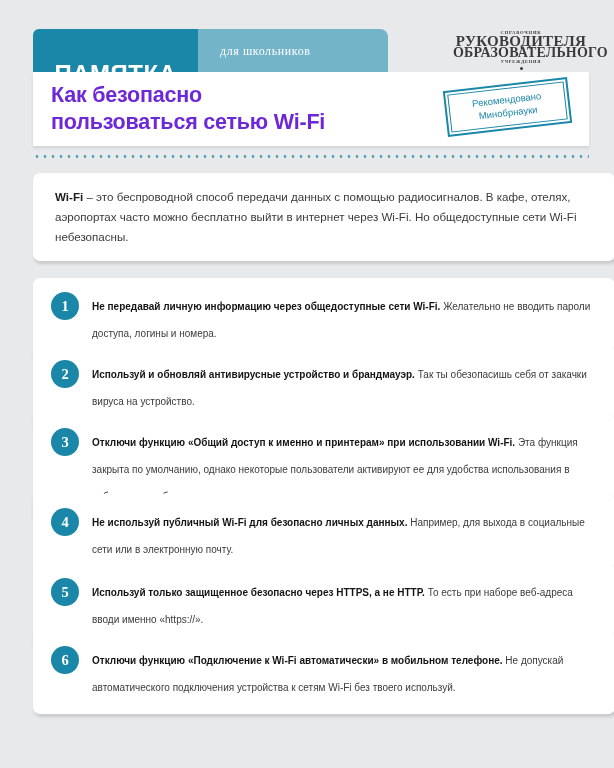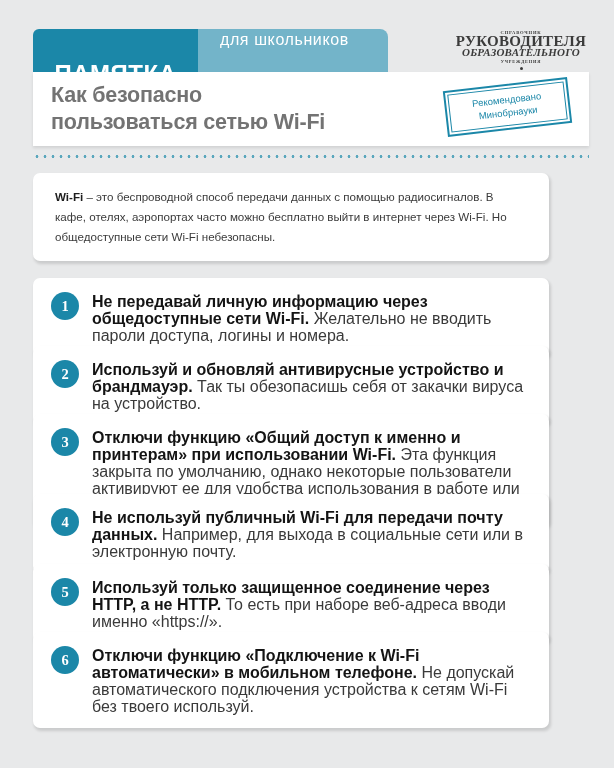--- a/index.html
+++ b/index.html
@@ -57,39 +57,39 @@
     position: absolute;
     left: 165px; top: 0;
     width: 190px;
     height: 43px;
     background: #73b4c9;
     border-radius: 0 8px 0 0;
   }
   .tab-sub-label {
     position: absolute;
     left: 22px;
-    top: 2px;
+    top: 15px;
     color: #ffffff;
-    font-size: 16px;
+    font-size: 12px;
     letter-spacing: 0.6px;
-    font-family: Liberation Sans, sans-serif;
+    font-family: Liberation Serif, serif;
   }
 
   .publisher {
     position: absolute;
     left: 420px;
     top: 0px;
     width: 136px;
     text-align: center;
     color: #3b3b3b;
     font-family: "Liberation Serif", serif;
   }
   .pub-l1 { font-size: 4.6px; letter-spacing: 0.8px; font-weight: bold; line-height: 7px; }
   .pub-l2 { font-size: 15px; letter-spacing: 0.3px; font-weight: bold; line-height: 11px; }
-  .pub-l3 { font-size: 11px; letter-spacing: 0.2px; font-weight: bold; line-height: 11px; font-style: italic; }
+  .pub-l3 { font-size: 14px; letter-spacing: 0.2px; font-weight: bold; line-height: 11px; }
   .pub-l4 { font-size: 4.4px; letter-spacing: 0.8px; font-weight: bold; line-height: 8px; }
   .pub-dot {
     width: 3px; height: 3px;
     background: #3b3b3b;
     border-radius: 50%;
     margin: 1px auto 0 auto;
   }
 
   
   .title-panel {
@@ -98,21 +98,21 @@
     top: 72px;
     width: 556px;
     height: 74px;
     background: #ffffff;
     box-shadow: 0 2px 3px rgba(0,0,0,0.10);
   }
   .poster-title {
     position: absolute;
     left: 18px;
     top: 10px;
-    color: #737373;
+    color: #6d28d9;
     font-size: 21.5px;
     font-weight: bold;
     line-height: 27px;
     letter-spacing: -0.2px;
     font-family: "Liberation Sans", sans-serif;
     white-space: pre-line;
   }
 
   
   .stamp {
@@ -158,21 +158,21 @@
     height: 3px;
     background-image: radial-gradient(circle, #5aa7bd 0px, #5aa7bd 1.3px, rgba(0,0,0,0) 1.6px);
     background-size: 8px 3px;
     background-repeat: repeat-x;
   }
 
   
   .card {
     position: absolute;
     left: 33px;
-    width: 516px;
+    width: 582px;
     background: #ffffff;
     border-radius: 7px;
     box-shadow: 1.5px 2.5px 3px rgba(0,0,0,0.13);
     box-sizing: border-box;
   }
   .intro-card {
     padding: 14px 22px 14px 22px;
   }
   .intro-text {
     color: #3a3a3a;
@@ -200,22 +200,22 @@
     font-weight: bold;
     line-height: 28px;
     text-align: center;
     margin-right: 13px;
     margin-top: 1px;
     font-family: "Liberation Serif", serif;
   }
   .rule-text {
     flex: 1 1 auto;
     color: #3a3a3a;
-    font-size: 16px;
-    line-height: 17px;
+    font-size: 10px;
+    line-height: 27px;
     padding-top: 2px;
     font-family: "Liberation Sans", sans-serif;
   }
   .rule-text b {
     color: #141414;
     font-weight: bold;
   }
 </style>
 </head>
 <body>
@@ -274,27 +274,27 @@
       </div>
       <div class="card rule-card" style="top: 414px;">
         <div class="rule-inner">
           <div class="badge">3</div>
           <div class="rule-text"><b>Отключи функцию «Общий доступ к именно и принтерам» при использовании Wi-Fi.</b><span> Эта функция закрыта по умолчанию, однако некоторые пользователи активируют ее для удобства использования в работе или учебе.</span></div>
         </div>
       </div>
       <div class="card rule-card" style="top: 494px;">
         <div class="rule-inner">
           <div class="badge">4</div>
-          <div class="rule-text"><b>Не используй публичный Wi-Fi для передачи почту данных.</b><span> Например, для выхода в социальные сети или в электронную почту.</span></div>
+          <div class="rule-text"><b>Не используй публичный Wi-Fi для безопасно личных данных.</b><span> Например, для выхода в социальные сети или в электронную почту.</span></div>
         </div>
       </div>
       <div class="card rule-card" style="top: 564px;">
         <div class="rule-inner">
           <div class="badge">5</div>
-          <div class="rule-text"><b>Используй только защищенное соединение через HTTP, а не HTTP.</b><span> То есть при наборе веб-адреса вводи именно «https://».</span></div>
+          <div class="rule-text"><b>Используй только защищенное безопасно через HTTPS, а не HTTP.</b><span> То есть при наборе веб-адреса вводи именно «https://».</span></div>
         </div>
       </div>
       <div class="card rule-card" style="top: 632px;">
         <div class="rule-inner">
           <div class="badge">6</div>
           <div class="rule-text"><b>Отключи функцию «Подключение к Wi-Fi автоматически» в мобильном телефоне.</b><span> Не допускай автоматического подключения устройства к сетям Wi-Fi без твоего используй.</span></div>
         </div>
       </div>
     </div>
 

